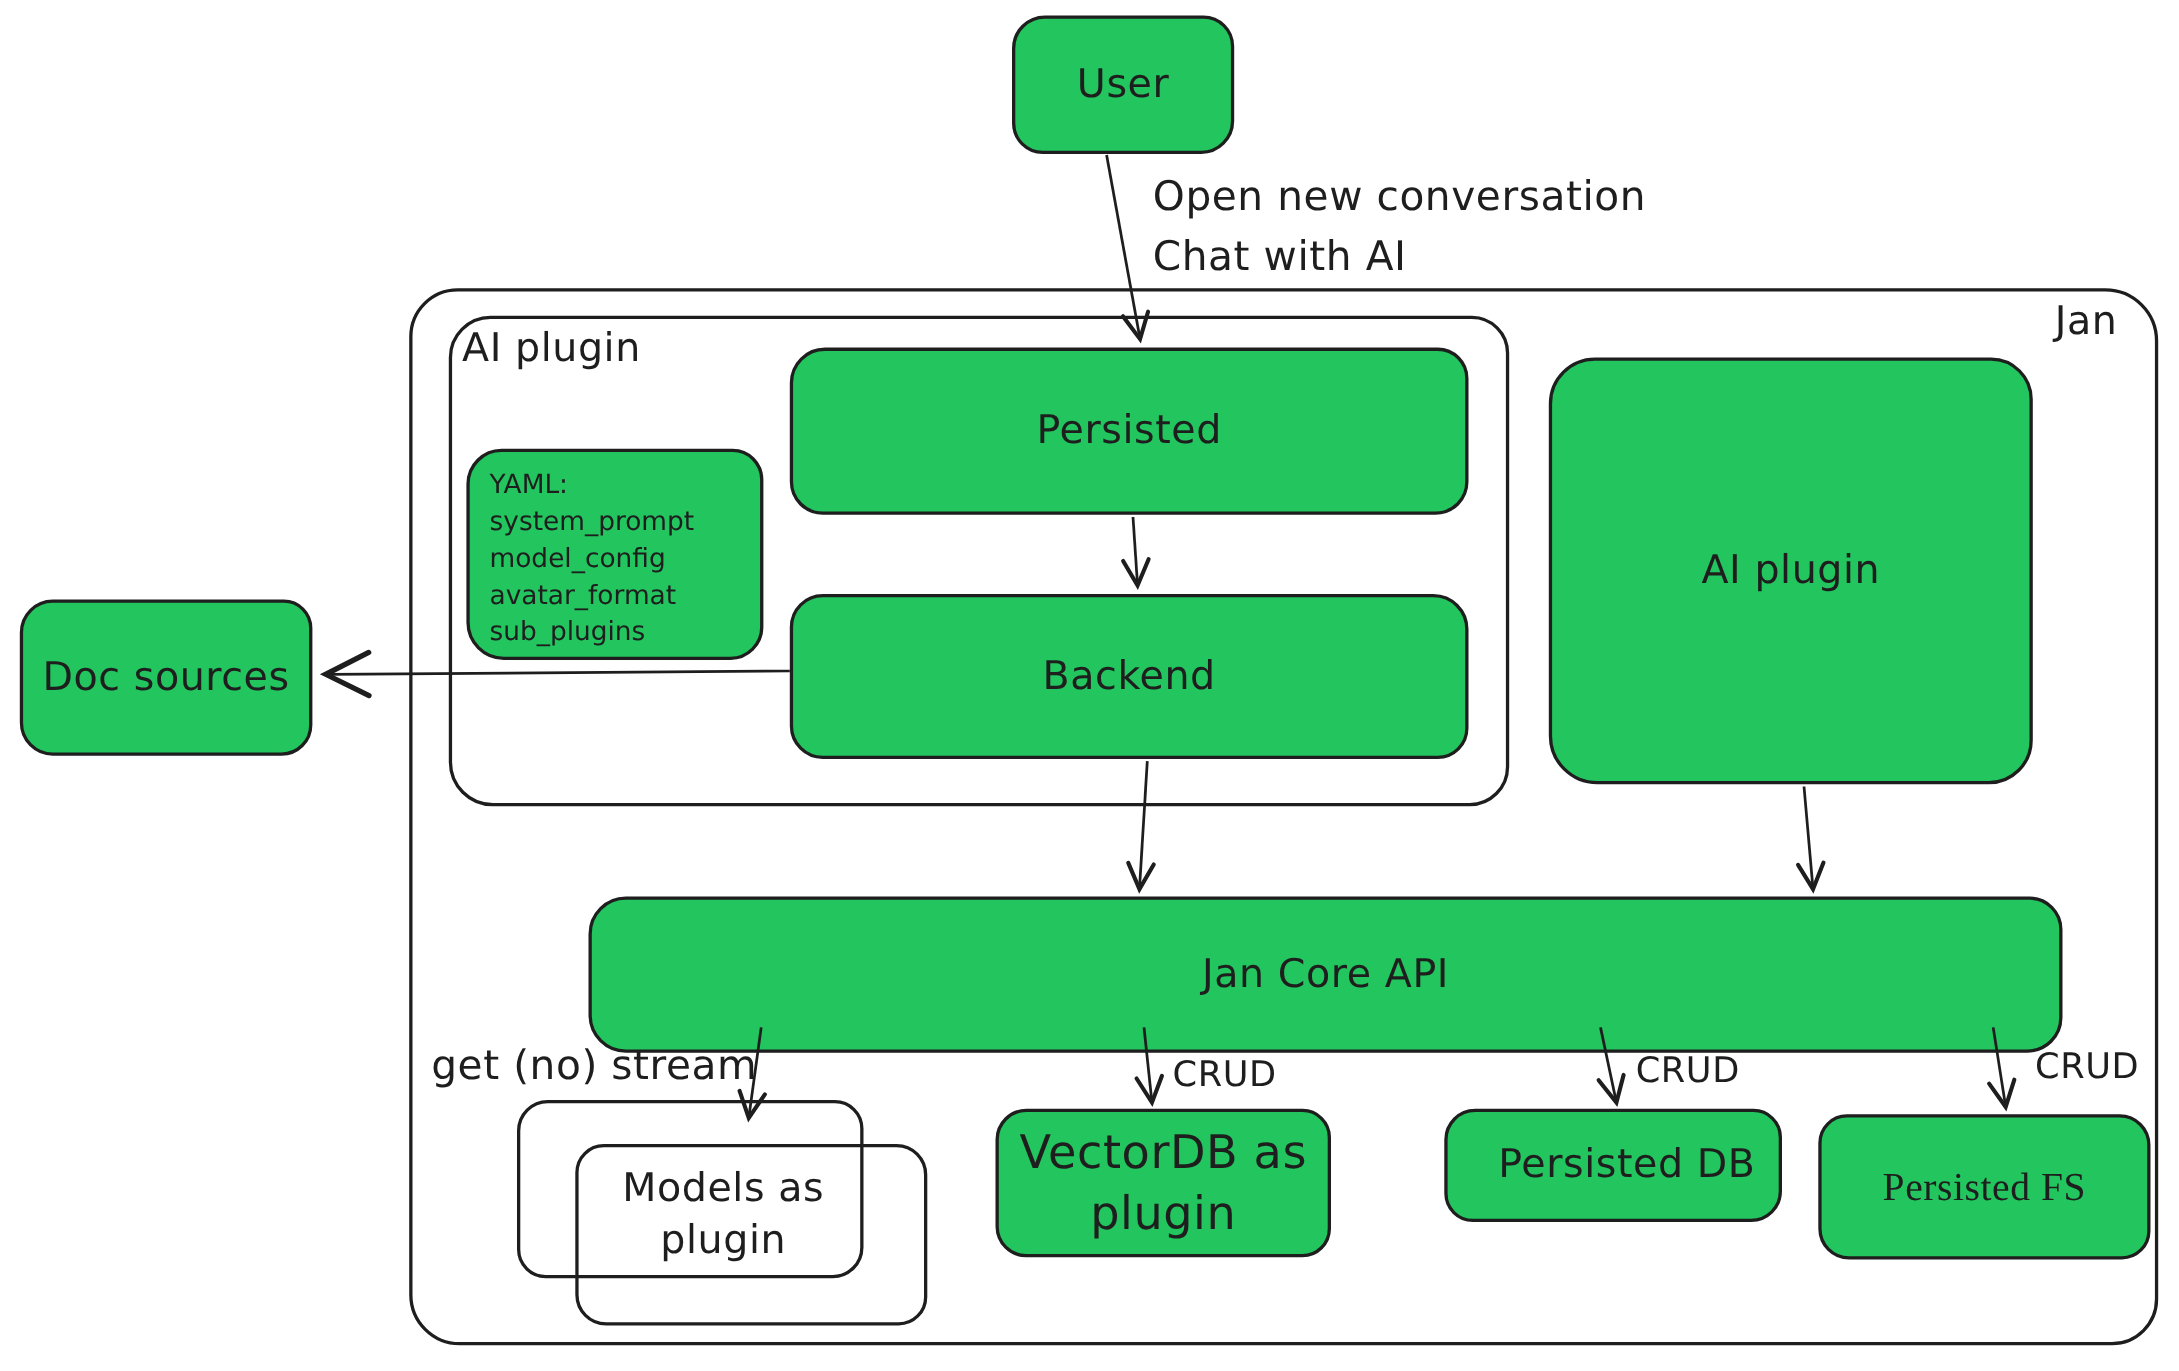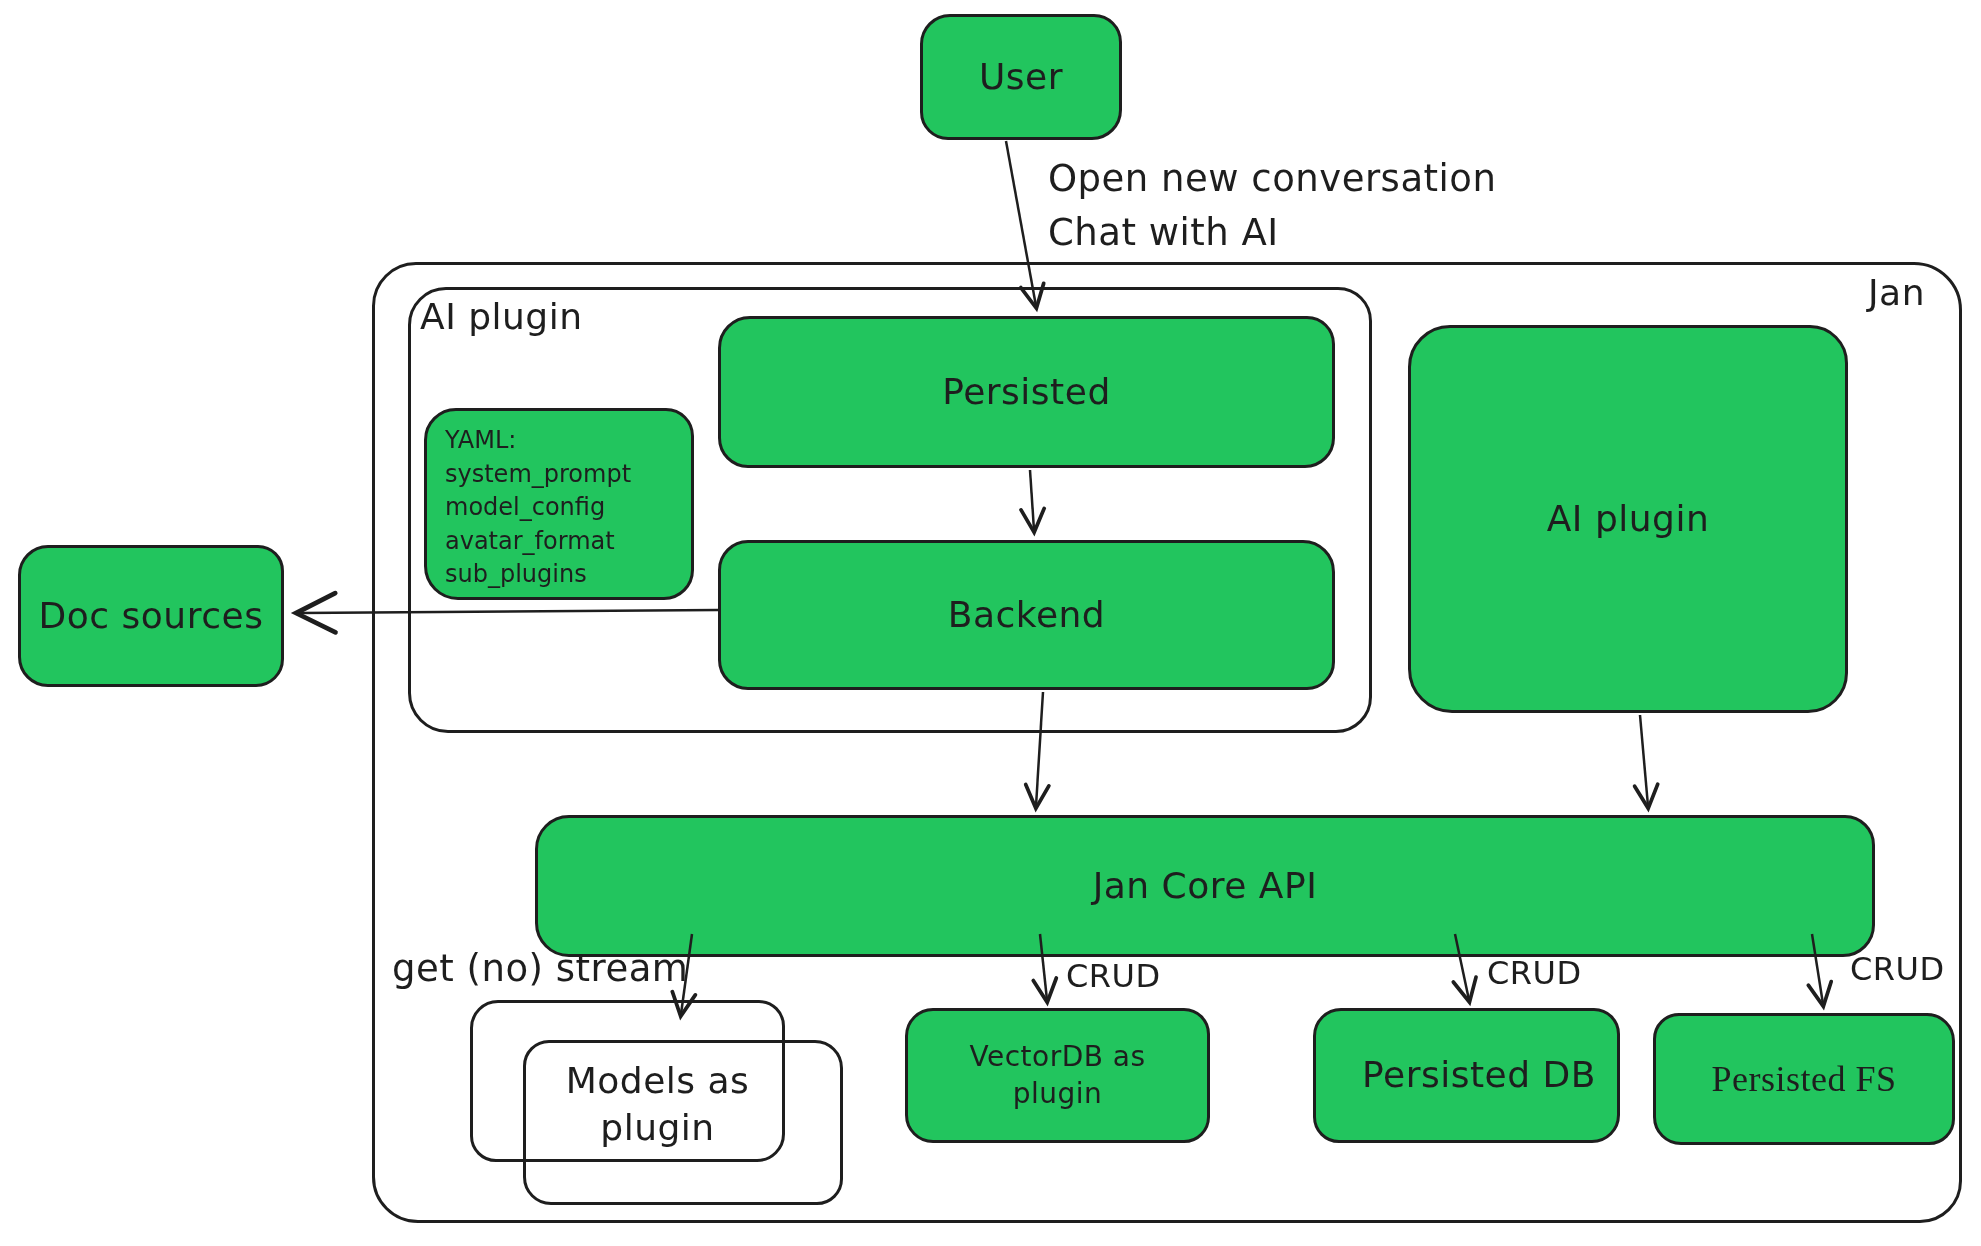--- a/index.html
+++ b/index.html
@@ -109,25 +109,25 @@
   <div class="box" style="left:535px; top:815px; width:1340px; height:142px; border-radius:34px 30px 32px 34px;">
     <span class="node-label">Jan Core API</span>
   </div>
 
   <div class="box" style="left:470px; top:1000px; width:315px; height:162px; border-radius:28px 26px 28px 26px; background:transparent;"></div>
   <div class="box" style="left:523px; top:1040px; width:320px; height:165px; border-radius:26px 28px 26px 28px; background:transparent;"></div>
   <div class="float-label node-label" style="left:470px; top:1030px; width:375px; height:150px;">Models as
 plugin</div>
 
   <div class="box" style="left:905px; top:1008px; width:305px; height:135px; border-radius:28px 26px 26px 28px;">
-    <span class="node-label" style="font-size:28px;">VectorDB as
+    <span class="node-label" style="font-size:42px;">VectorDB as
 plugin</span>
   </div>
 
-  <div class="box" style="left:1313px; top:1008px; width:307px; height:135px; border-radius:28px 26px 28px 26px;padding-left:25px;">
+  <div class="box" style="left:1313px; top:1008px; width:307px; height:103px; border-radius:28px 26px 28px 26px;padding-left:25px;">
     <span class="node-label">Persisted DB</span>
   </div>
 
   <div class="box" style="left:1653px; top:1013px; width:302px; height:132px; border-radius:26px 28px 26px 28px;font-family:Liberation Serif, serif;">
     <span class="node-label">Persisted FS</span>
   </div>
 
   <div class="box" style="left:920px; top:14px; width:202px; height:126px; border-radius:30px 28px 30px 28px;">
     <span class="node-label">User</span>
   </div>

